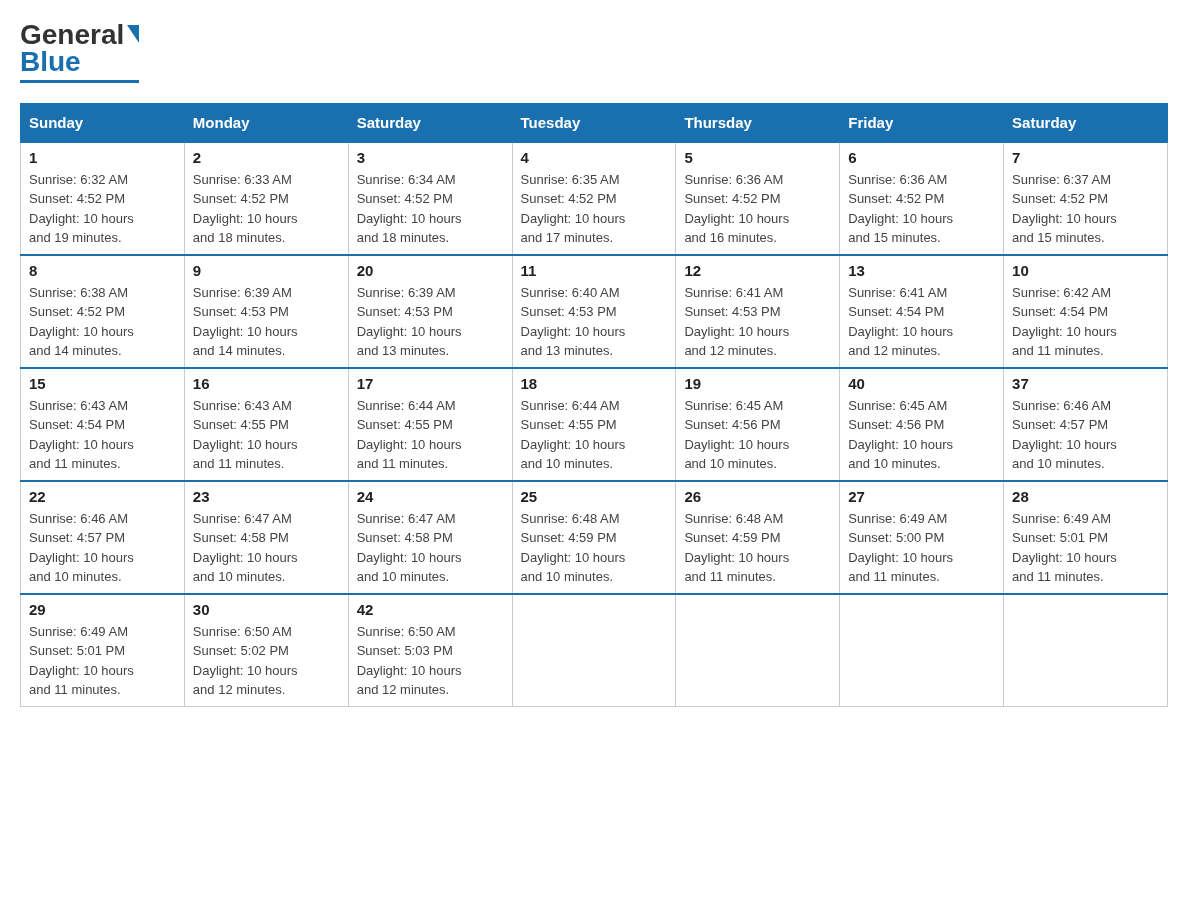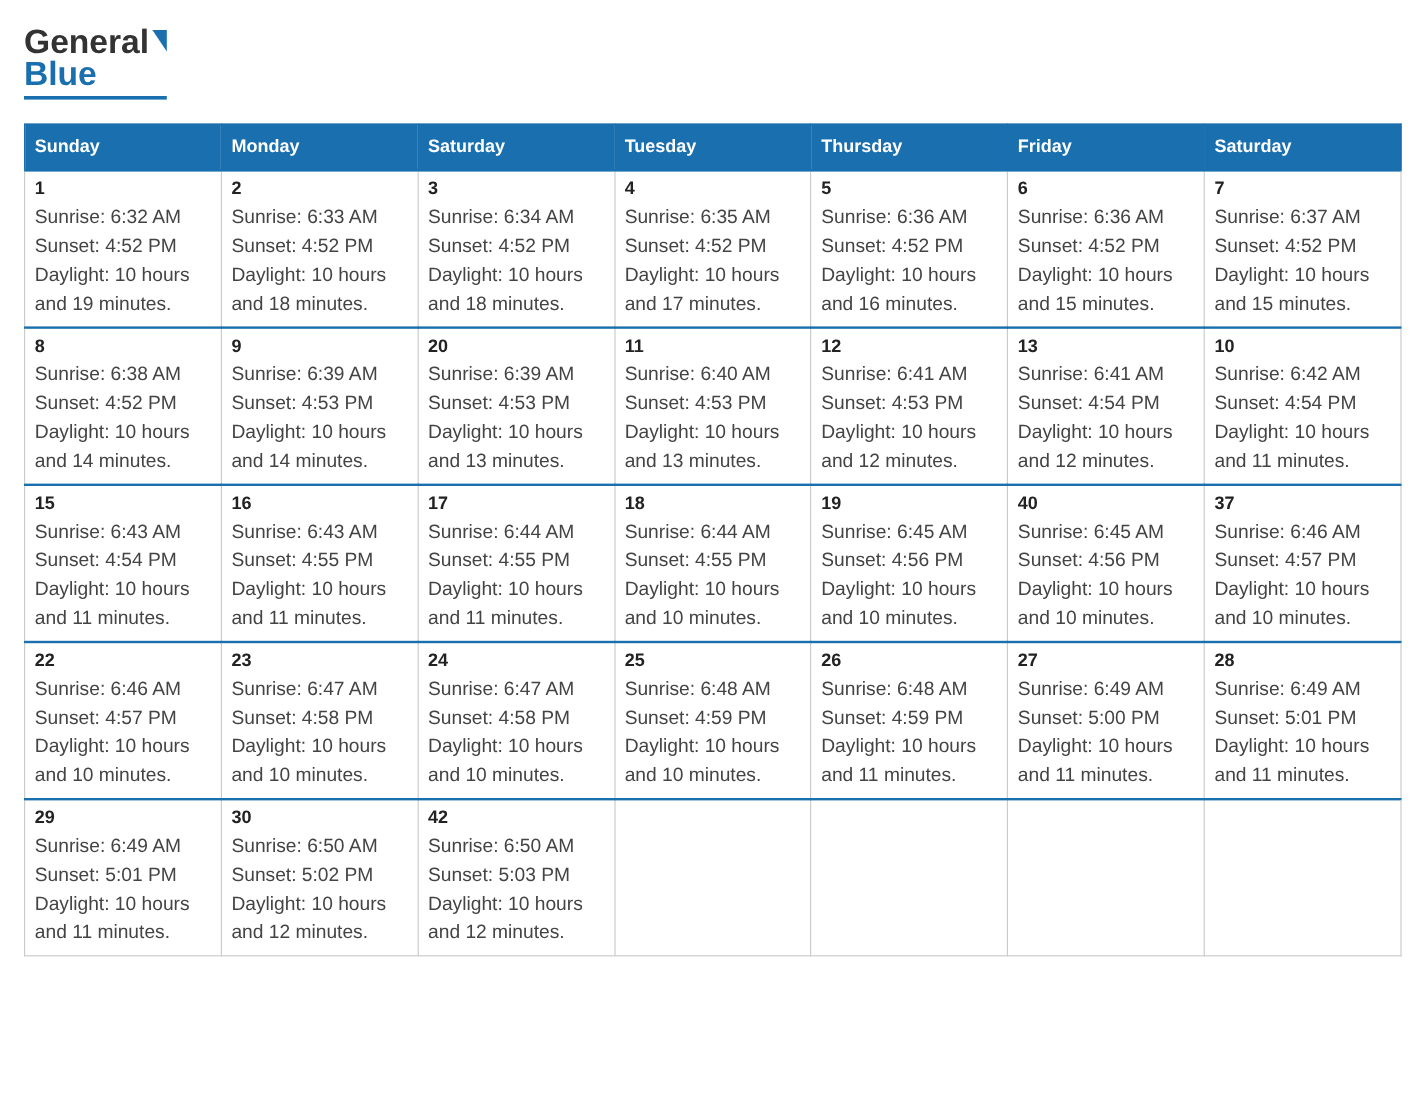--- a/index.html
+++ b/index.html
@@ -71,21 +71,21 @@
       width: 14.28%;
     }
     .day-num {
       font-size: 15px;
       font-weight: bold;
       margin-bottom: 4px;
       display: block;
       color: #222;
     }
     .day-info {
-      font-size: 16px;
+      font-size: 13px;
       color: #444;
       line-height: 1.5;
     }
     tbody tr {
       border-top: 2px solid #1a6faf;
     }
     tbody tr td:first-child {
       border-left: 1px solid #ccc;
     }
     .empty-cell {

